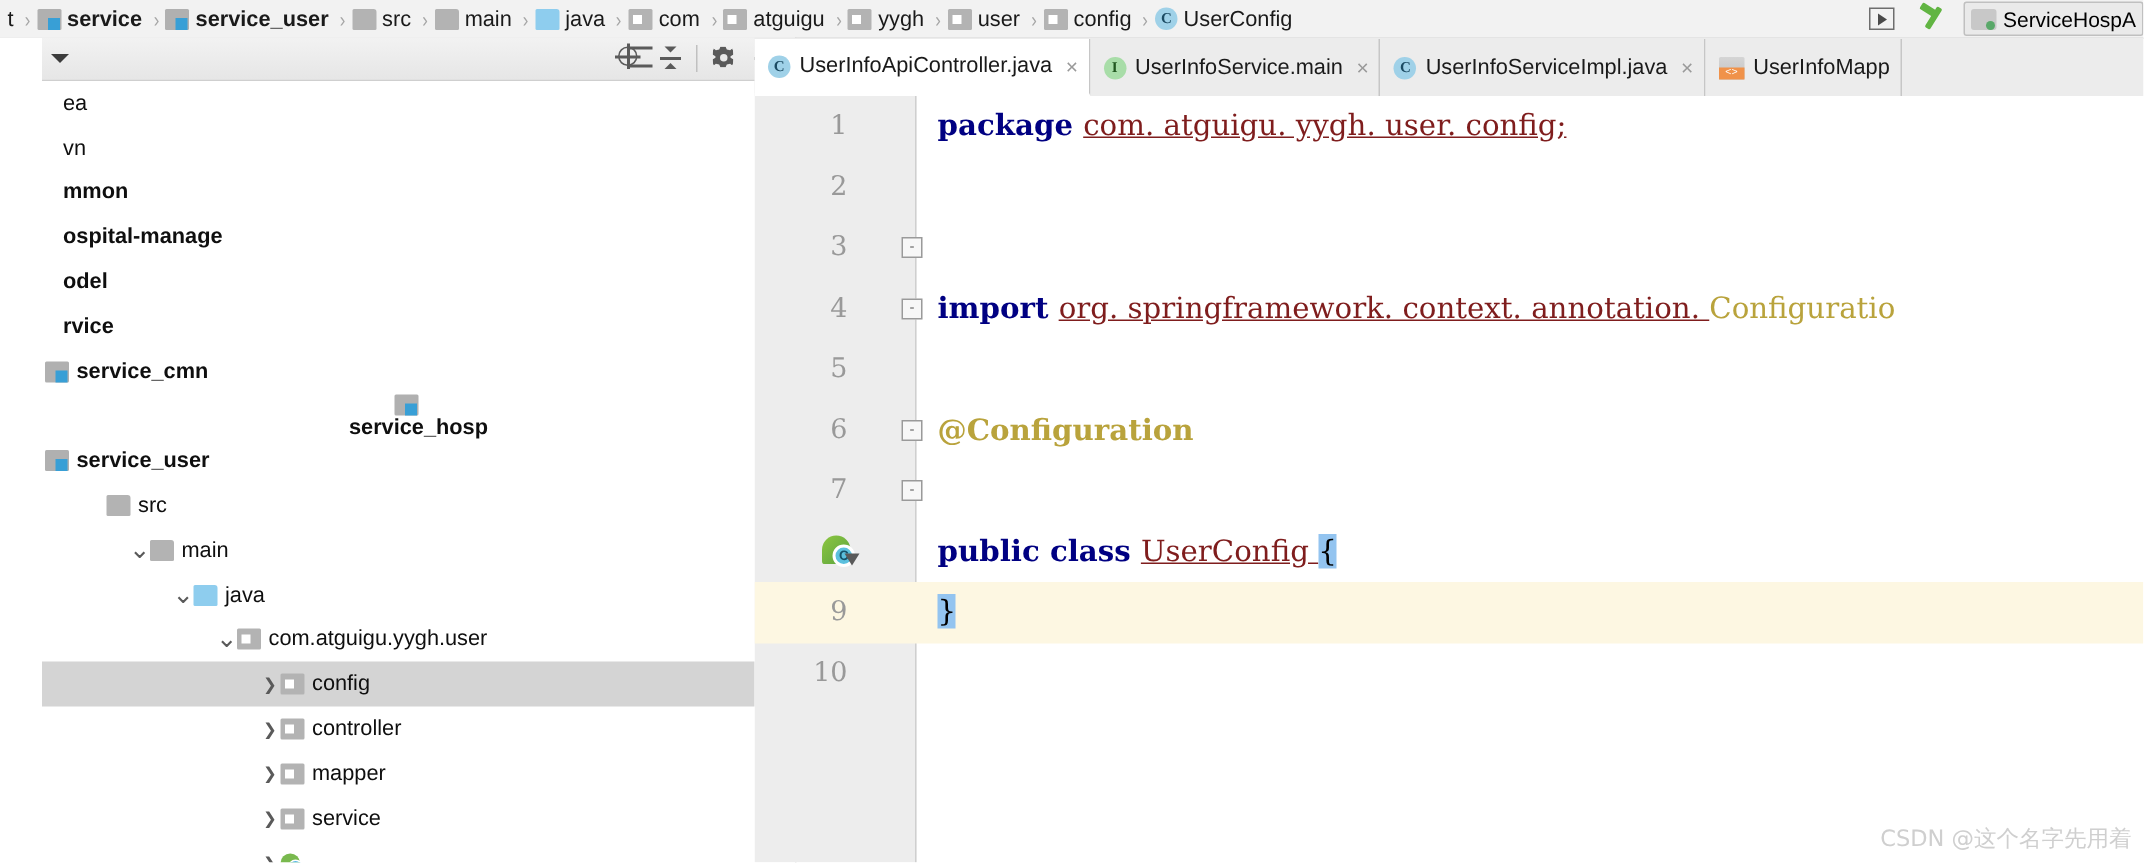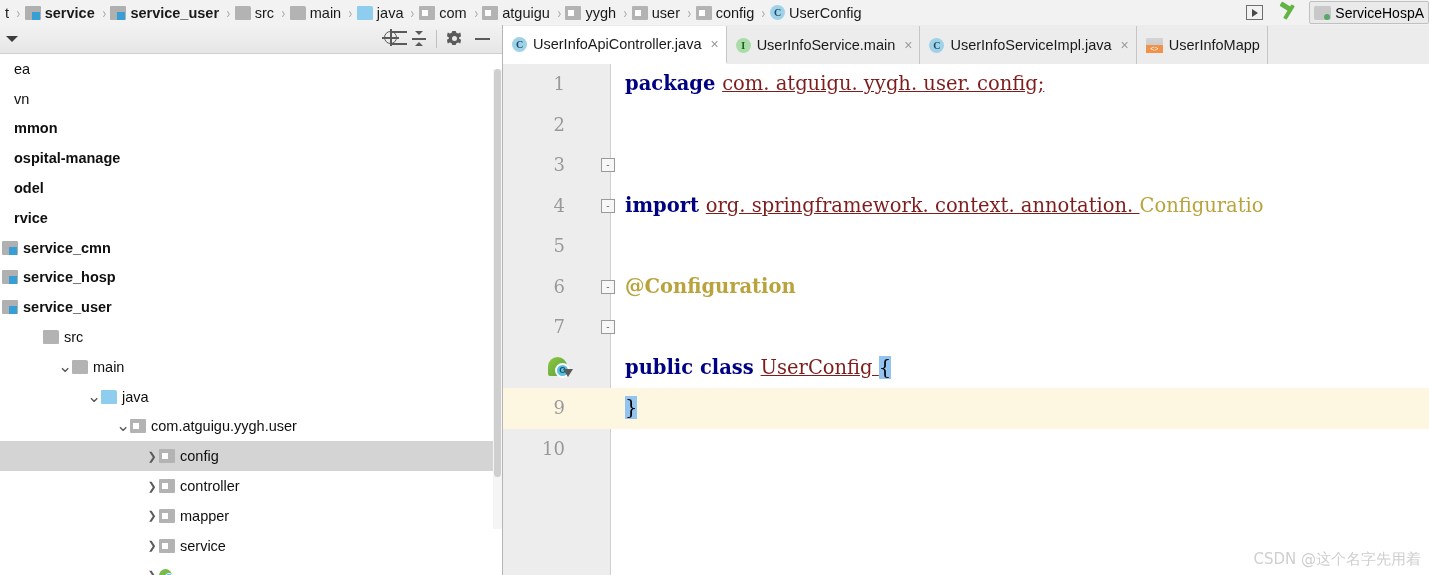--- a/index.html
+++ b/index.html
@@ -203,20 +203,21 @@
   }
 
   
   .leftpanel {
     position: absolute;
     left: 0; top: 25px;
     width: 502px; height: 550px;
     background: #ffffff;
     border-right: 1px solid #b5b5b5;
     overflow: hidden;
+    padding-left: 28px;
   }
   .lp-header {
     position: relative;
     height: 28px;
     background: linear-gradient(#f2f2f2,#e6e6e6);
     border-bottom: 1px solid #cfcfcf;
     display: flex;
     align-items: center;
   }
   .lp-caret {
@@ -648,21 +649,21 @@
         </div>
         <div class="trow">
           <span class="arrow"></span>
           <span class="tlabel b">rvice</span>
         </div>
         <div class="trow" style="padding-left: 0px;">
           <span class="arrow"></span>
           <span class="ic ic-module tico" style="margin-left: -12px;"></span>
           <span class="tlabel b">service_cmn</span>
         </div>
-        <div class="trow" style="padding-left: 0px;">
+        <div class="trow" style="padding-left: 0px; flex-direction: column;">
           <span class="arrow"></span>
           <span class="ic ic-module tico" style="margin-left: -12px;"></span>
           <span class="tlabel b">service_hosp</span>
         </div>
         <div class="trow" style="padding-left: 0px;">
           <span class="arrow"></span>
           <span class="ic ic-module tico" style="margin-left: -12px;"></span>
           <span class="tlabel b">service_user</span>
         </div>
         <div class="trow" style="padding-left: 29px;">

